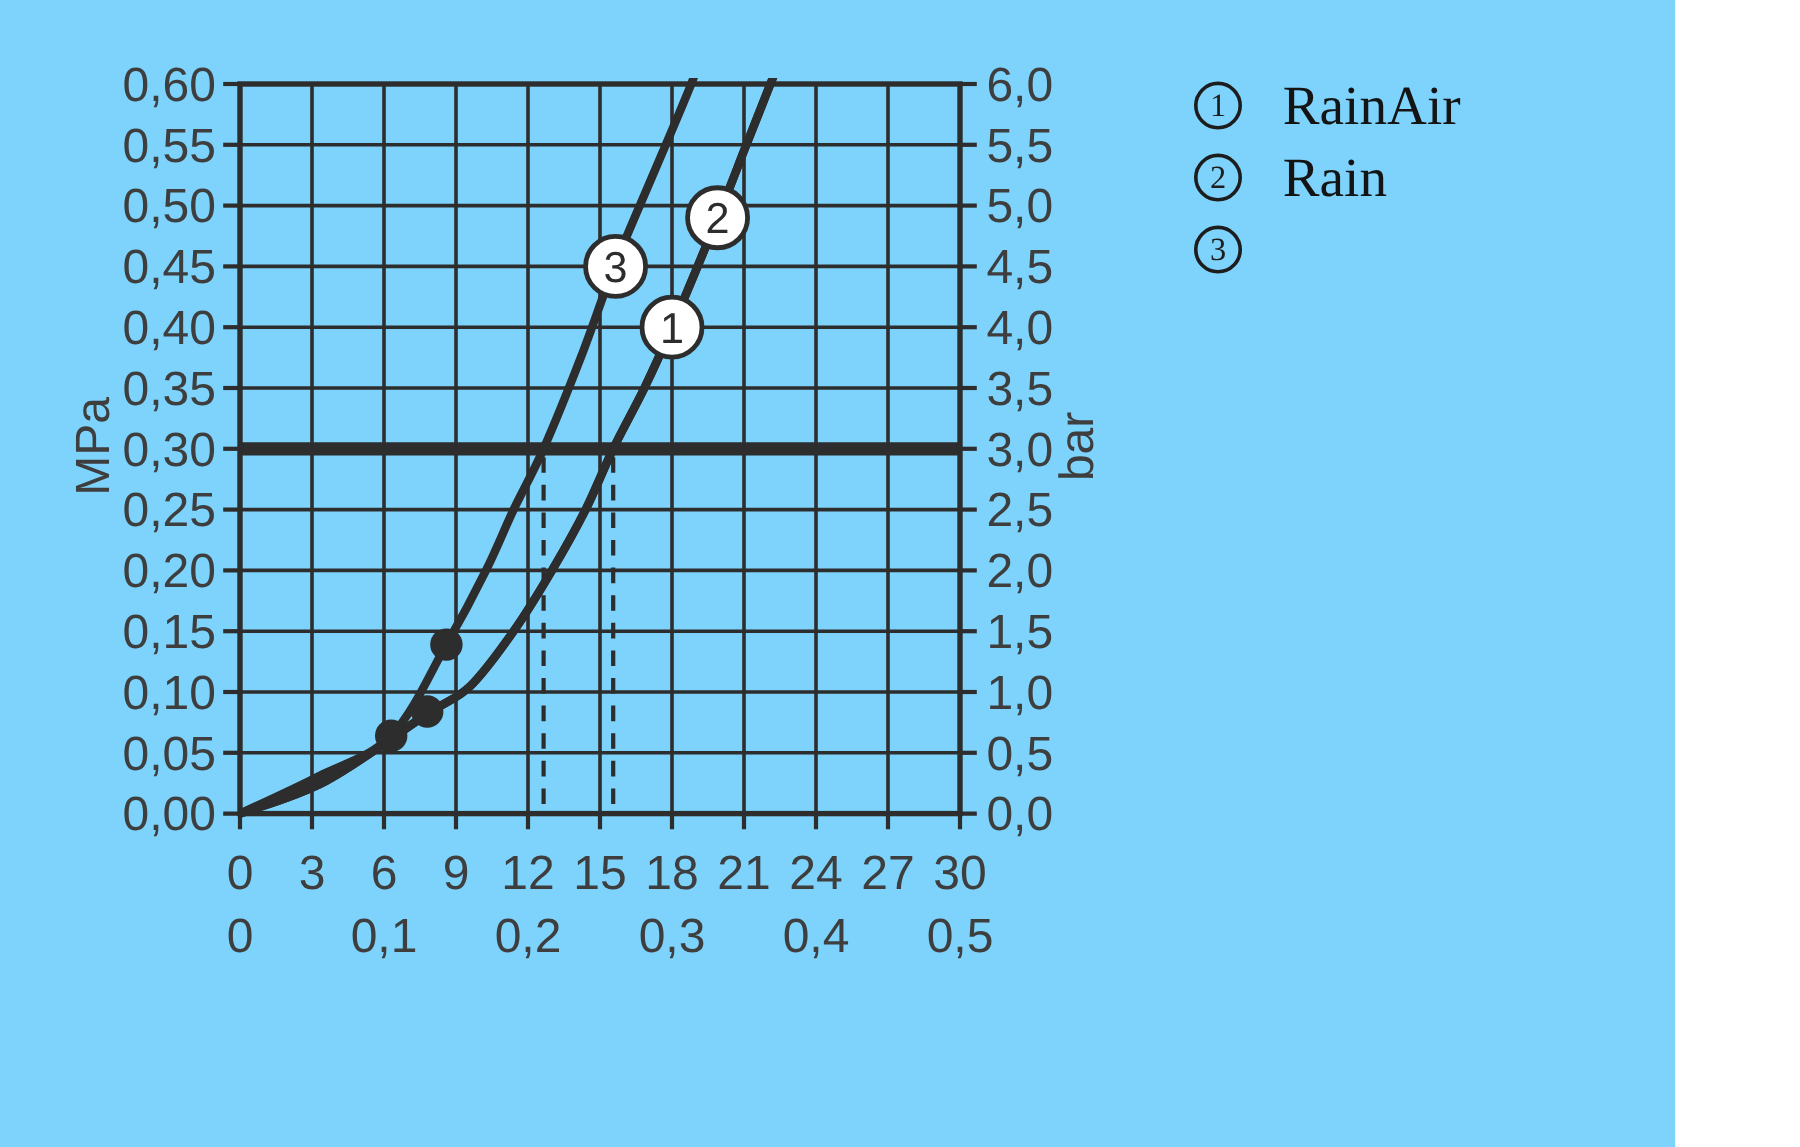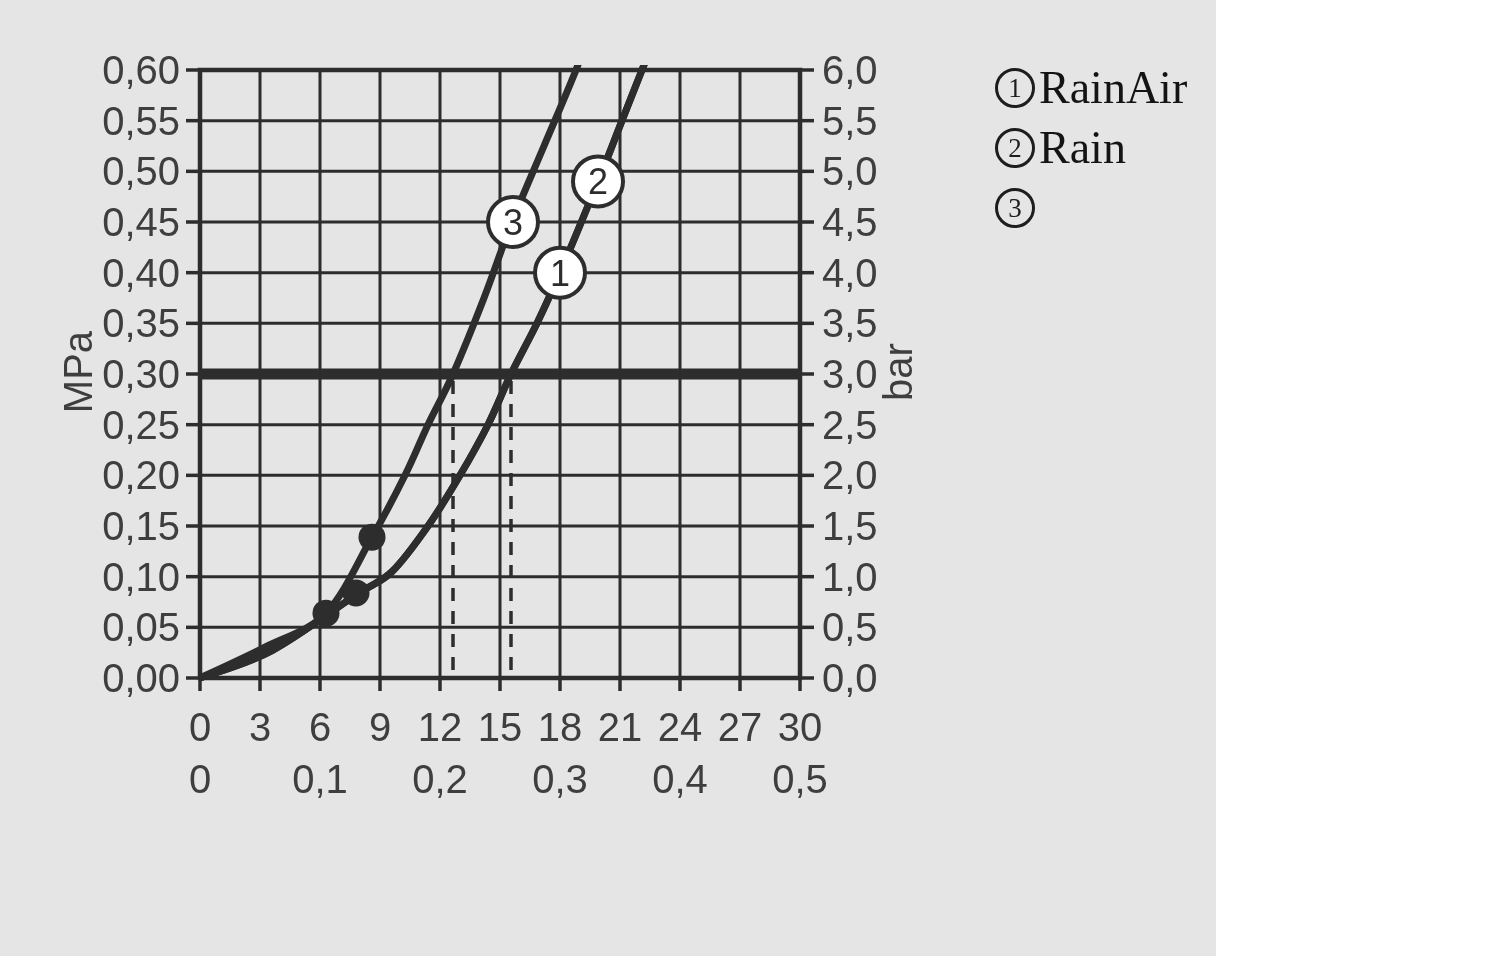--- a/index.html
+++ b/index.html
@@ -1,29 +1,29 @@
 <!DOCTYPE html>
 <html><head>
 <meta charset="utf-8">
 <style>
   html,body{margin:0;padding:0;background:#ffffff;}
-  #canvas{position:relative;width:1216px;height:956px;background:#e5e5e5;overflow:hidden;
+  #canvas{position:relative;width:1396px;height:956px;background:#7dd3fc;overflow:hidden;
           font-family:"Liberation Sans",sans-serif;}
   #chart-svg{position:absolute;left:0;top:0;}
   .tick-label{font-family:"Liberation Sans",sans-serif;font-size:40px;fill:#3e3e3e;}
   .badge-num{font-family:"Liberation Sans",sans-serif;font-size:36px;fill:#2d2d2d;}
   .v-label{position:absolute;transform:translate(-50%,-50%) rotate(-90deg);
            font-size:40px;color:#3e3e3e;white-space:nowrap;}
   .q-label{position:absolute;font-size:37px;color:#3e3e3e;transform:translateY(-50%);white-space:nowrap;}
   #legend{position:absolute;left:995px;top:58px;}
   .legend-item{display:flex;align-items:center;height:60px;}
   .legend-circle{width:34px;height:34px;border:3px solid #1d1d1d;border-radius:50%;
                  display:flex;align-items:center;justify-content:center;flex:0 0 auto;
                  font-family:"Liberation Serif",serif;font-size:27px;color:#1d1d1d;line-height:1;}
-  .legend-label{margin-left:4px;font-family:"Liberation Serif",serif;font-size:46px;color:#141414;line-height:1;}
+  .legend-label{margin-left:34px;font-family:"Liberation Serif",serif;font-size:46px;color:#141414;line-height:1;}
   #footnote{position:absolute;left:44px;top:834px;font-family:"Liberation Serif",serif;
             font-size:39px;line-height:57px;color:#121212;white-space:nowrap;}
 </style>
 </head>
 <body>
 
 <div id="canvas">
 
   <svg id="chart-svg" width="960" height="812">
       <defs>

